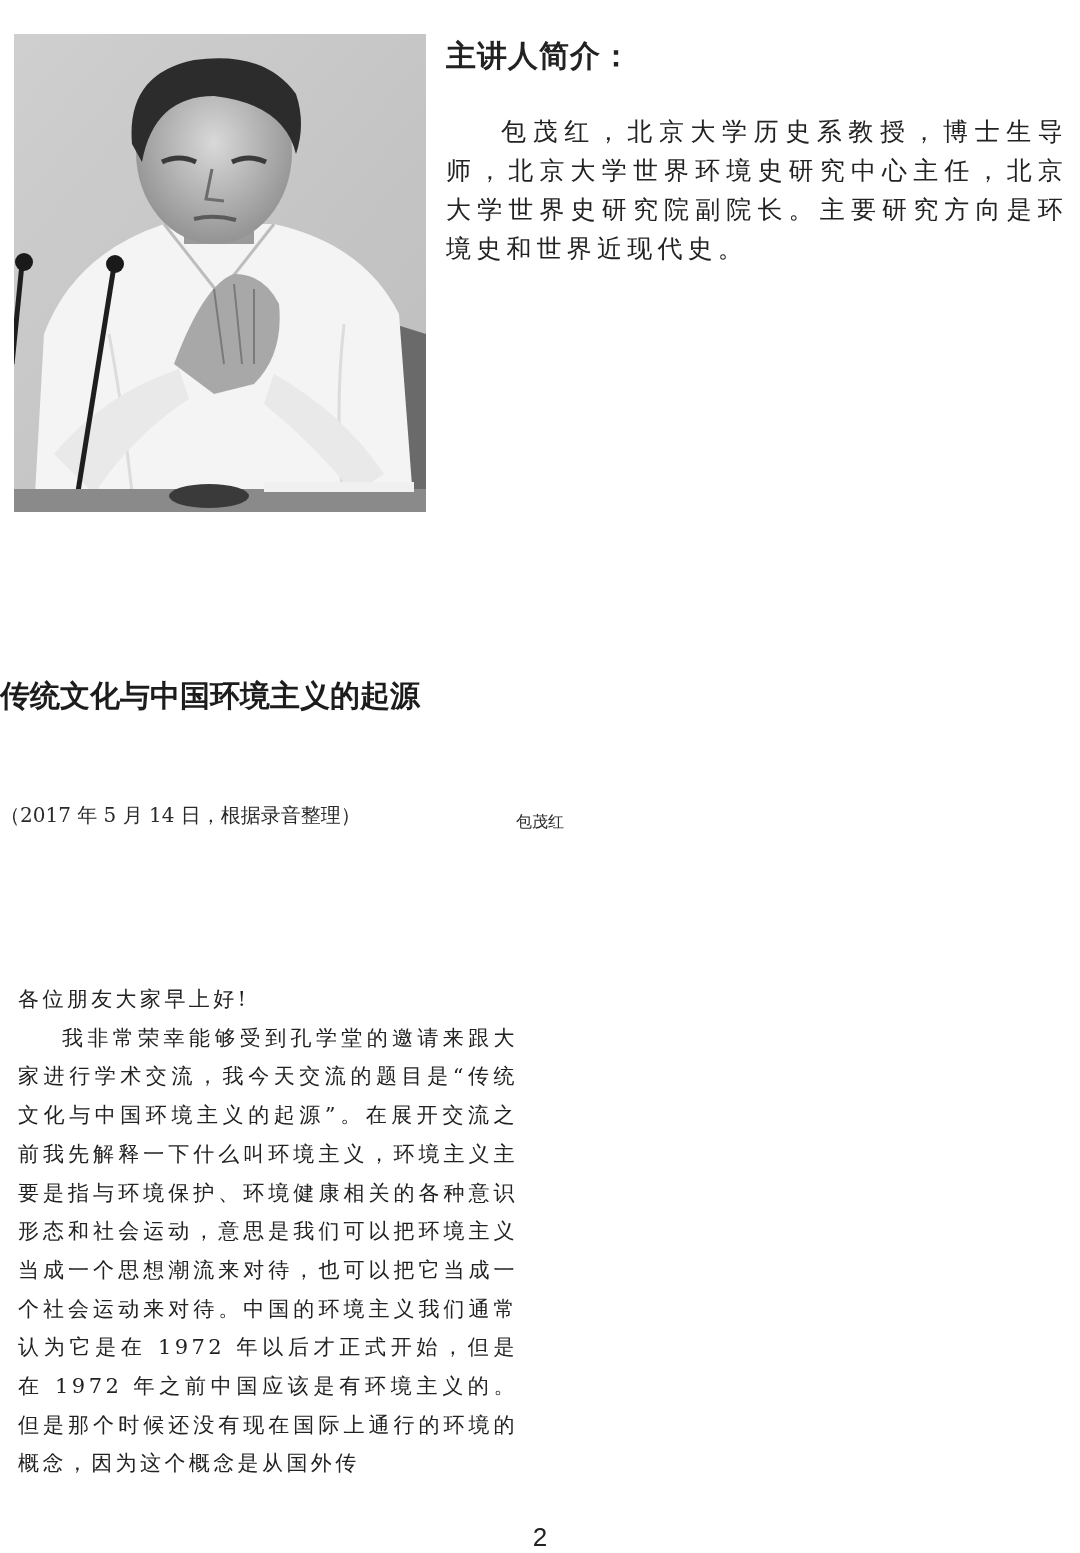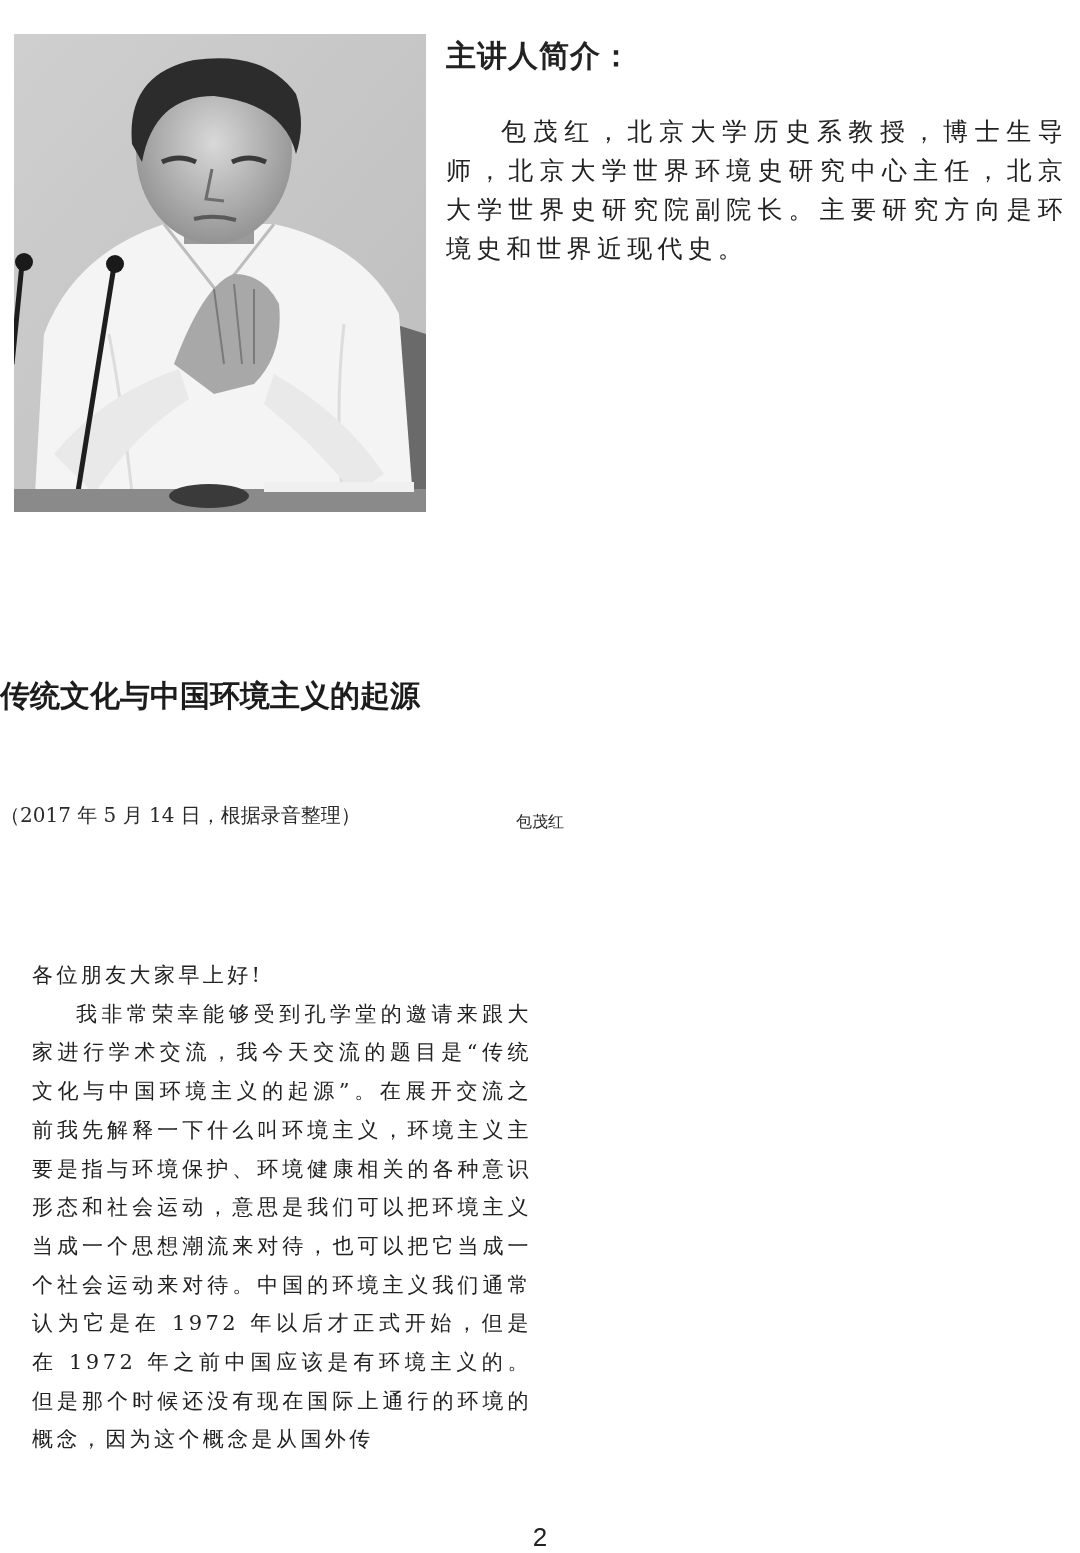--- a/index.html
+++ b/index.html
@@ -33,21 +33,21 @@
     }
     .author {
       position: absolute; left: 0; right: 0; top: 812px; text-align: center;
       font-size: 16px; color: #2a2a2a;
     }
     .col {
       position: absolute; top: 956px; width: 500px;
       font-family: "DejaVu Serif", serif; font-size: 21px; line-height: 38.7px;
       letter-spacing: 3.4px; color: #222; text-align: justify;
     }
-    .col.left { left: 32px; }
+    .col.left { left: 18px; margin-top: 24px; }
     .col.right { left: 570px; }
     .col p { margin: 0; }
     .col p.indent { text-indent: 2.1em; }
     .page-number {
       position: absolute; left: 0; right: 0; top: 1522px; text-align: center;
       font-family: "Liberation Sans", sans-serif; font-size: 26px; color: #222;
     }
   </style>
 </head>
 <body>

